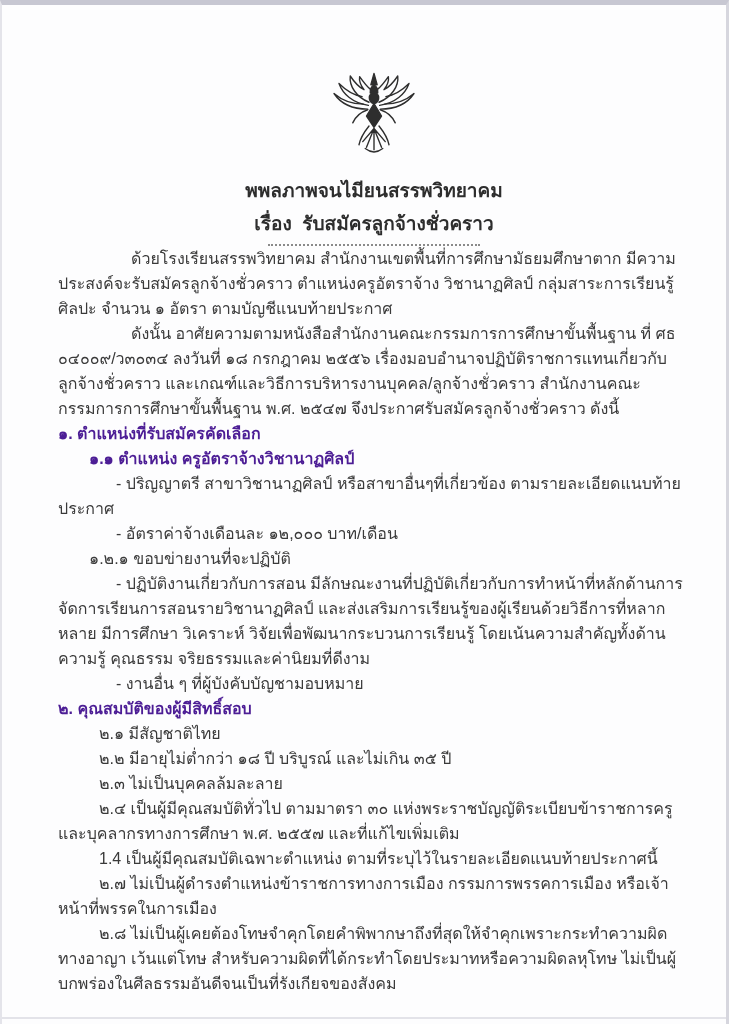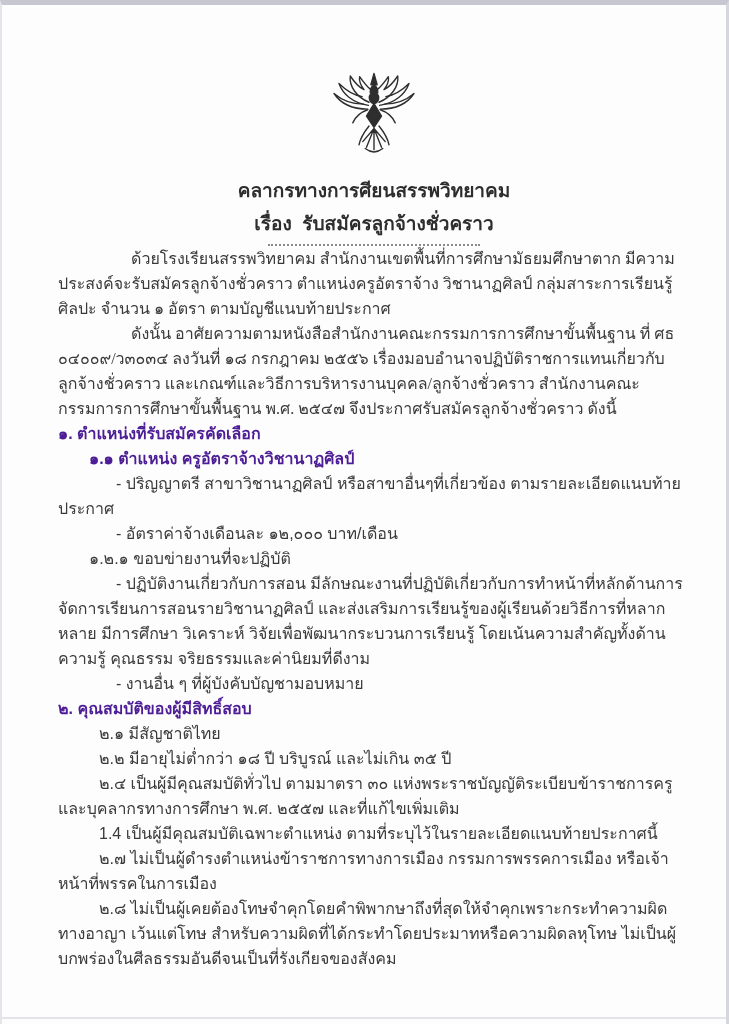--- a/index.html
+++ b/index.html
@@ -47,21 +47,21 @@
     margin: 7px auto 0 auto;
     border-bottom: 2px dotted #8a8a8a;
   }
   .content { font-size: 16px; line-height: 25px; color: #3a3a3a; }
   .content p { margin: 0; }
   .mt20 { margin-top: 20px; }
   .mt12 { margin-top: 12px; }
   .mt14 { margin-top: 14px; }
   .mt16 { margin-top: 16px; }
   .bold { font-weight: bold; color: #4c1d95; }
-  .ind73 { text-indent: 73px; font-family: Liberation Serif, serif; }
+  .ind73 { text-indent: 73px; }
   .ind58 { text-indent: 58px; }
   .ind41 { text-indent: 41px; }
   .ind31 { text-indent: 31px; }
 </style>
 </head>
 <body>
 
 <div class="photo-frame">
   <div class="page">
 
@@ -82,40 +82,41 @@
           <path d="M80 62 C92 66 100 74 104 83"></path>
           <path d="M62 88 C54 98 48 108 46 118"></path>
           <path d="M78 88 C86 98 92 108 94 118"></path>
           <path d="M70 92 L58 122 M70 92 L70 126 M70 92 L82 122 M70 92 L52 113 M70 92 L88 113"></path>
           <path d="M56 124 Q70 135 84 124"></path>
         </g>
       </svg>
     </div>
 
     <div class="doc-header">
-      <p class="doc-title">คลากรทางการศียนสรรพวิทยาคม</p>
+      <p class="doc-title">พพลภาพจนไมียนสรรพวิทยาคม</p>
       <p class="doc-subject">เรื่อง  รับสมัครลูกจ้างชั่วคราว</p>
       <div class="dotted-sep"></div>
     </div>
 
     <div class="content">
       <p class="ind73 mt20">ด้วยโรงเรียนสรรพวิทยาคม สำนักงานเขตพื้นที่การศึกษามัธยมศึกษาตาก มีความประสงค์จะรับสมัครลูกจ้างชั่วคราว ตำแหน่งครูอัตราจ้าง วิชานาฏศิลป์  กลุ่มสาระการเรียนรู้ศิลปะ จำนวน ๑ อัตรา ตามบัญชีแนบท้ายประกาศ</p>
       <p class="ind73 mt12">ดังนั้น อาศัยความตามหนังสือสำนักงานคณะกรรมการการศึกษาขั้นพื้นฐาน ที่ ศธ ๐๔๐๐๙/ว๓๐๓๔ ลงวันที่ ๑๘ กรกฎาคม ๒๕๕๖ เรื่องมอบอำนาจปฏิบัติราชการแทนเกี่ยวกับลูกจ้างชั่วคราว และเกณฑ์และวิธีการบริหารงานบุคคล/ลูกจ้างชั่วคราว สำนักงานคณะกรรมการการศึกษาขั้นพื้นฐาน พ.ศ. ๒๕๔๗ จึงประกาศรับสมัครลูกจ้างชั่วคราว ดังนี้</p>
 
       <p class="bold mt14">๑. ตำแหน่งที่รับสมัครคัดเลือก</p>
       <p class="bold ind31">๑.๑ ตำแหน่ง ครูอัตราจ้างวิชานาฏศิลป์</p>
       <p class="ind58">- ปริญญาตรี สาขาวิชานาฏศิลป์ หรือสาขาอื่นๆที่เกี่ยวข้อง ตามรายละเอียดแนบท้ายประกาศ</p>
       <p class="ind58">- อัตราค่าจ้างเดือนละ ๑๒,๐๐๐ บาท/เดือน</p>
       <p class="ind31">๑.๒.๑ ขอบข่ายงานที่จะปฏิบัติ</p>
       <p class="ind58">- ปฏิบัติงานเกี่ยวกับการสอน มีลักษณะงานที่ปฏิบัติเกี่ยวกับการทำหน้าที่หลักด้านการจัดการเรียนการสอนรายวิชานาฏศิลป์ และส่งเสริมการเรียนรู้ของผู้เรียนด้วยวิธีการที่หลากหลาย มีการศึกษา วิเคราะห์ วิจัยเพื่อพัฒนากระบวนการเรียนรู้ โดยเน้นความสำคัญทั้งด้านความรู้ คุณธรรม จริยธรรมและค่านิยมที่ดีงาม</p>
       <p class="ind58">- งานอื่น ๆ ที่ผู้บังคับบัญชามอบหมาย</p>
 
       <p class="bold mt16">๒. คุณสมบัติของผู้มีสิทธิ์สอบ</p>
       <p class="ind41">๒.๑ มีสัญชาติไทย</p>
       <p class="ind41">๒.๒ มีอายุไม่ต่ำกว่า ๑๘ ปี บริบูรณ์ และไม่เกิน ๓๕ ปี</p>
+      <p class="ind41">๒.๓ ไม่เป็นบุคคลล้มละลาย</p>
       <p class="ind41">๒.๔ เป็นผู้มีคุณสมบัติทั่วไป ตามมาตรา ๓๐ แห่งพระราชบัญญัติระเบียบข้าราชการครูและบุคลากรทางการศึกษา พ.ศ. ๒๕๕๗ และที่แก้ไขเพิ่มเติม</p>
       <p class="ind41">1.4 เป็นผู้มีคุณสมบัติเฉพาะตำแหน่ง ตามที่ระบุไว้ในรายละเอียดแนบท้ายประกาศนี้</p>
       <p class="ind41">๒.๗ ไม่เป็นผู้ดำรงตำแหน่งข้าราชการทางการเมือง กรรมการพรรคการเมือง หรือเจ้าหน้าที่พรรคในการเมือง</p>
       <p class="ind41">๒.๘ ไม่เป็นผู้เคยต้องโทษจำคุกโดยคำพิพากษาถึงที่สุดให้จำคุกเพราะกระทำความผิดทางอาญา เว้นแต่โทษ สำหรับความผิดที่ได้กระทำโดยประมาทหรือความผิดลหุโทษ ไม่เป็นผู้บกพร่องในศีลธรรมอันดีจนเป็นที่รังเกียจของสังคม</p>
     </div>
 
   </div>
 </div>
 
 </body></html>

